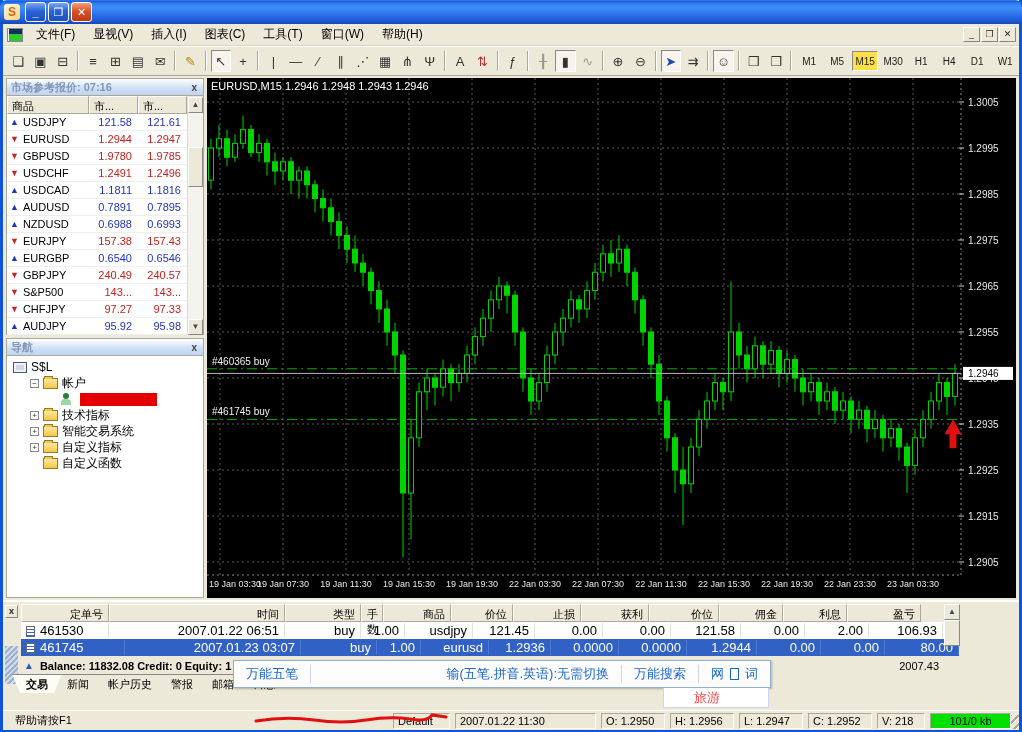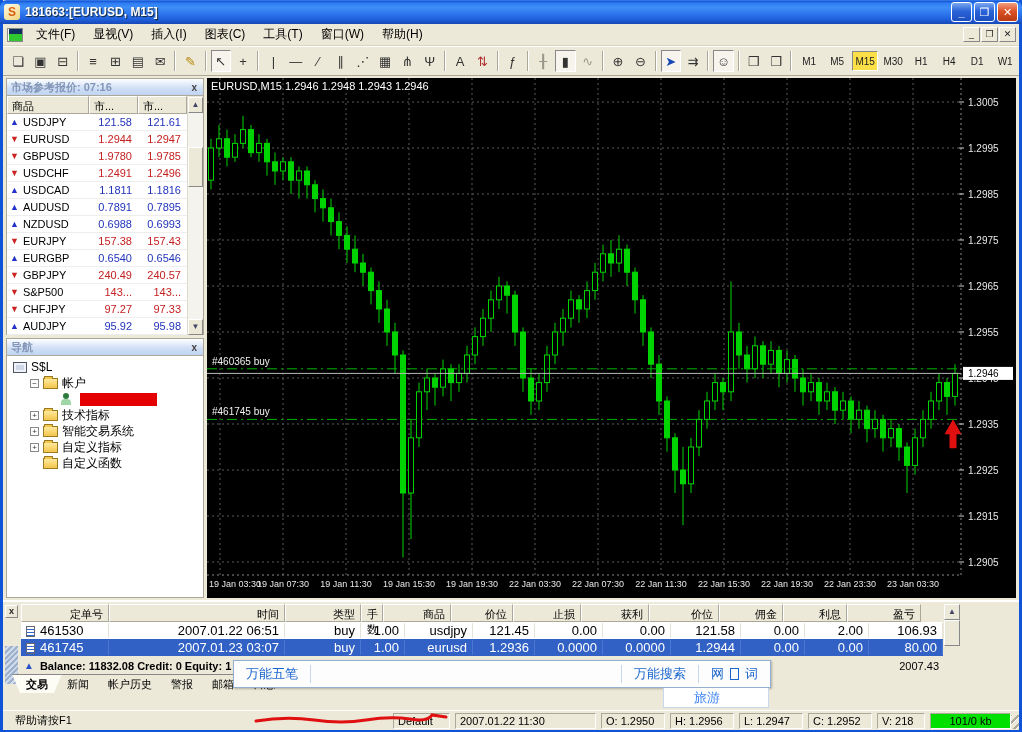--- a/index.html
+++ b/index.html
@@ -120,32 +120,31 @@
 
   
   .ime-bar { position:absolute; left:230px; top:660px; width:538px; height:28px; background:#fdfdfd;
     border:1px solid #94b0d0; box-shadow:1px 1px 2px rgba(0,0,0,.25); display:flex; align-items:center; z-index:8;
     color:#1a66cc; font-size:13px; }
   .ime-sec { padding:0 12px; white-space:nowrap; }
   .ime-div { width:1px; height:18px; background:#c8d8ec; }
   .ime-spacer { flex:1; }
   .page-icon { display:inline-block; width:9px; height:12px; border:1px solid #1a66cc; background:#fff; vertical-align:-2px; margin:0 4px; }
   .ime-popup { position:absolute; left:660px; top:688px; width:106px; height:20px; background:#fff;
-    border:1px solid #c8d8ec; border-top:none; color:#3b82f6; font-size:13px; line-height:19px; padding-left:30px; z-index:8; }
+    border:1px solid #c8d8ec; border-top:none; color:#ef4444; font-size:13px; line-height:19px; padding-left:30px; z-index:8; }
 
   .annot { position:absolute; z-index:9; pointer-events:none; }
 </style>
 </head>
 <body>
 
 <div class="win">
 
   <div class="titlebar">
     <div class="app-icon">S</div>
-    <span class="title-text">181663:[EURUSD, M15]</span>
     <div class="winbtns">
       <div class="wbtn">_</div>
       <div class="wbtn">❐</div>
       <div class="wbtn close">✕</div>
     </div>
   </div>
 
   <div class="menubar">
     <div class="mdi-icon"></div>
     <div id="menu-items" style="display:flex;">
@@ -669,21 +668,21 @@
           <div class="tc" style="width: 68px;">usdjpy</div>
           <div class="tc" style="width: 62px;">121.45</div>
           <div class="tc" style="width: 68px;">0.00</div>
           <div class="tc" style="width: 68px;">0.00</div>
           <div class="tc" style="width: 70px;">121.58</div>
           <div class="tc" style="width: 64px;">0.00</div>
           <div class="tc" style="width: 64px;">2.00</div>
           <div class="tc" style="width: 74px;">106.93</div>
         </div>
         <div class="t-row selected">
-          <div class="tc" style="width: 88px; text-align: left;"><span class="doc-icon"></span><span>461745</span></div>
+          <div class="tc" style="width: 104px; text-align: left;"><span class="doc-icon"></span><span>461745</span></div>
           <div class="tc" style="width: 176px;">2007.01.23 03:07</div>
           <div class="tc" style="width: 76px;">buy</div>
           <div class="tc" style="width: 44px;">1.00</div>
           <div class="tc" style="width: 68px;">eurusd</div>
           <div class="tc" style="width: 62px;">1.2936</div>
           <div class="tc" style="width: 68px;">0.0000</div>
           <div class="tc" style="width: 68px;">0.0000</div>
           <div class="tc" style="width: 70px;">1.2944</div>
           <div class="tc" style="width: 64px;">0.00</div>
           <div class="tc" style="width: 64px;">0.00</div>
@@ -719,20 +718,21 @@
       <div class="sb-item sb-box" style="left: 736px; width: 64px;">L: 1.2947</div>
       <div class="sb-item sb-box" style="left: 805px; width: 64px;">C: 1.2952</div>
       <div class="sb-item sb-box" style="left: 874px; width: 48px;">V: 218</div>
       <div class="sb-item sb-box" style="left: 927px; width: 81px; background: rgb(0, 224, 0); text-align: center;">101/0 kb</div>
     </div>
 
   <div class="ime-bar">
     <span class="ime-sec">万能五笔</span>
     <span class="ime-div"></span>
     <span class="ime-spacer"></span>
+    <span class="ime-sec">输(五笔.拼音.英语):无需切换</span>
     <span class="ime-div"></span>
     <span class="ime-sec">万能搜索</span>
     <span class="ime-div"></span>
     <span class="ime-sec" style="padding-right:2px;">网</span>
     <span class="page-icon"></span>
     <span class="ime-sec" style="padding-left:2px;">词</span>
   </div>
   <div class="ime-popup">旅游</div>
 
   <svg class="annot" style="left:245px; top:705px;" width="210" height="24" viewBox="0 0 210 24">

